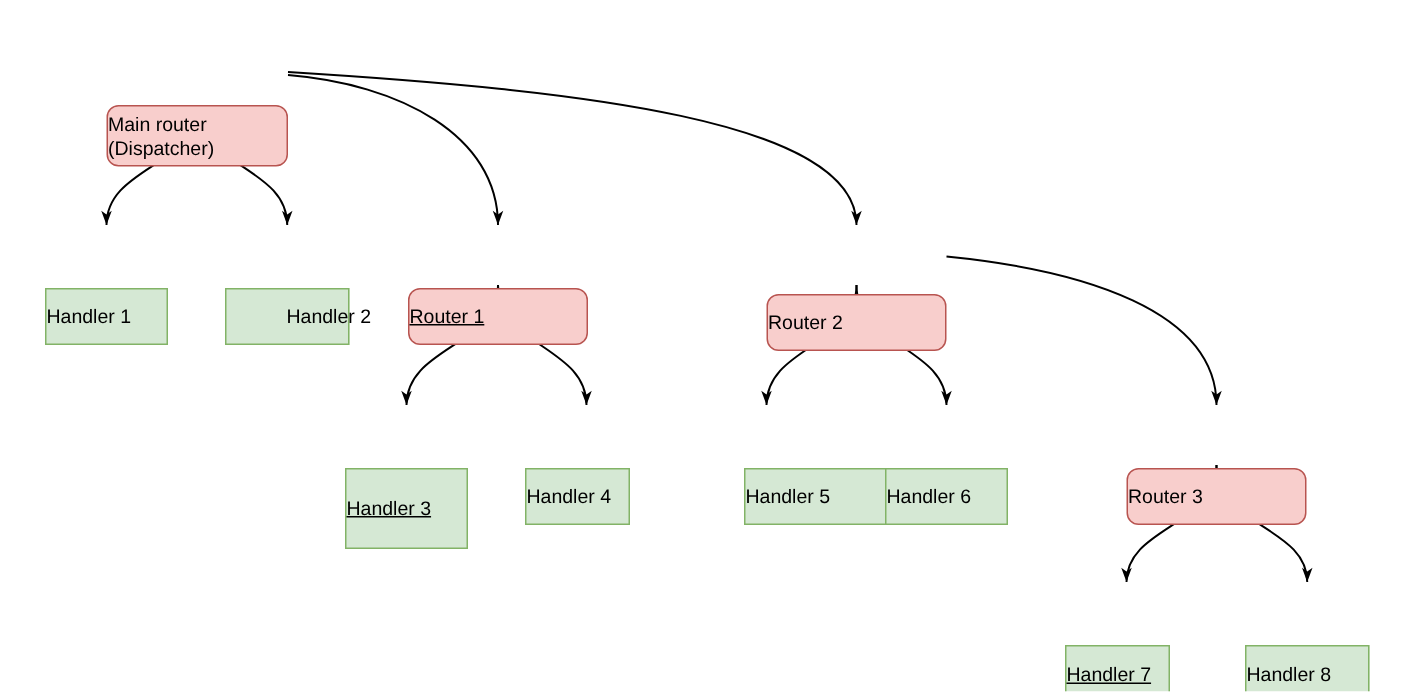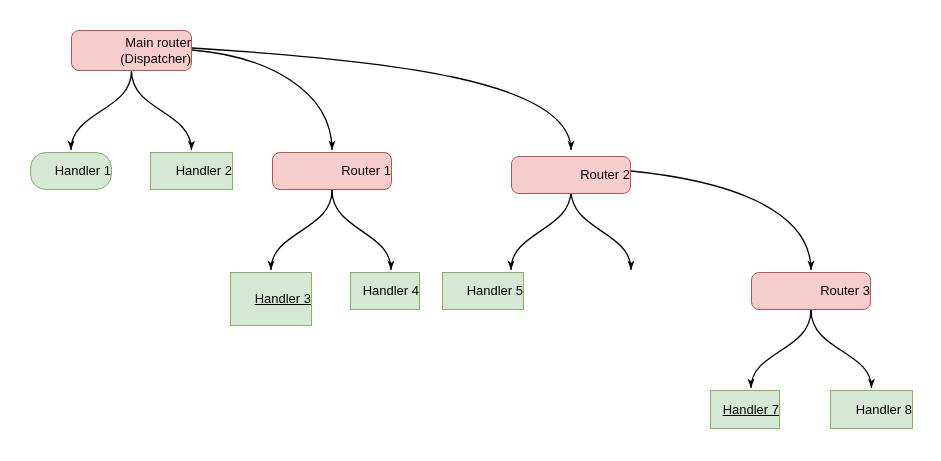--- a/index.html
+++ b/index.html
@@ -28,27 +28,28 @@
   }
   .arrowhead {
     fill: var(--edge, #000000);
     stroke: none;
   }
   .node {
     position: absolute;
     box-sizing: border-box;
     display: flex;
     flex-direction: column;
-    align-items: flex-end;
+    align-items: flex-start;
     justify-content: center;
     text-align: center;
     font-size: 13px;
     line-height: 16px;
     color: var(--text, #000000);
     white-space: nowrap;
+    margin-top: 40px;
   }
   .node.router {
     background: var(--router_fill, #f8cecc);
     border: 1.4px solid var(--router_border, #b85450);
     border-radius: 8px;
   }
   .node.handler {
     background: var(--handler_fill, #d5e8d4);
     border: 1.4px solid var(--handler_border, #82b366);
     border-radius: 0;
@@ -76,48 +77,51 @@
     <path class="edge" marker-end="url(#arrow)" d="M631 171 C722 180, 811 207, 811 270"></path>
     <path class="edge" marker-end="url(#arrow)" d="M811 310 C811 351, 751 351, 751 388"></path>
     <path class="edge" marker-end="url(#arrow)" d="M811 310 C811 351, 871.5 351, 871.5 388"></path>
   </svg>
 
   <div class="node router" style="left:71px; top:30px; width:121px; height:41px;">
     <span>Main router</span>
     <span>(Dispatcher)</span>
   </div>
 
-  <div class="node handler" style="left:30px; top:152px; width:82px; height:38px;border-radius:16px;">
+  <div class="node handler" style="left:30px; top:152px; width:82px; height:38px;">
     <span>Handler 1</span>
   </div>
 
   <div class="node handler" style="left:150px; top:152px; width:83px; height:38px;padding-left:40px;">
     <span>Handler 2</span>
   </div>
 
-  <div class="node router" style="left:272px; top:152px; width:120px; height:38px;">
+  <div class="node router" style="left:272px; top:152px; width:120px; height:38px;text-decoration:underline;">
     <span>Router 1</span>
   </div>
 
   <div class="node router" style="left:511px; top:156px; width:120px; height:38px;">
     <span>Router 2</span>
   </div>
 
   <div class="node handler" style="left:230px; top:272px; width:82px; height:54px;text-decoration:underline;">
     <span>Handler 3</span>
   </div>
 
   <div class="node handler" style="left:350px; top:272px; width:70px; height:38px;">
     <span>Handler 4</span>
   </div>
 
-  <div class="node handler" style="left:442px; top:272px; width:82px; height:38px;padding-left:28px;">
+  <div class="node handler" style="left:496px; top:272px; width:106px; height:38px;">
     <span>Handler 5</span>
   </div>
 
+  <div class="node handler" style="left:590px; top:272px; width:82px; height:38px;">
+    <span>Handler 6</span>
+  </div>
 
   <div class="node router" style="left:751px; top:272px; width:120px; height:38px;">
     <span>Router 3</span>
   </div>
 
   <div class="node handler" style="left:710px; top:390px; width:70px; height:39px;text-decoration:underline;">
     <span>Handler 7</span>
   </div>
 
   <div class="node handler" style="left:830px; top:390px; width:83px; height:39px;">

